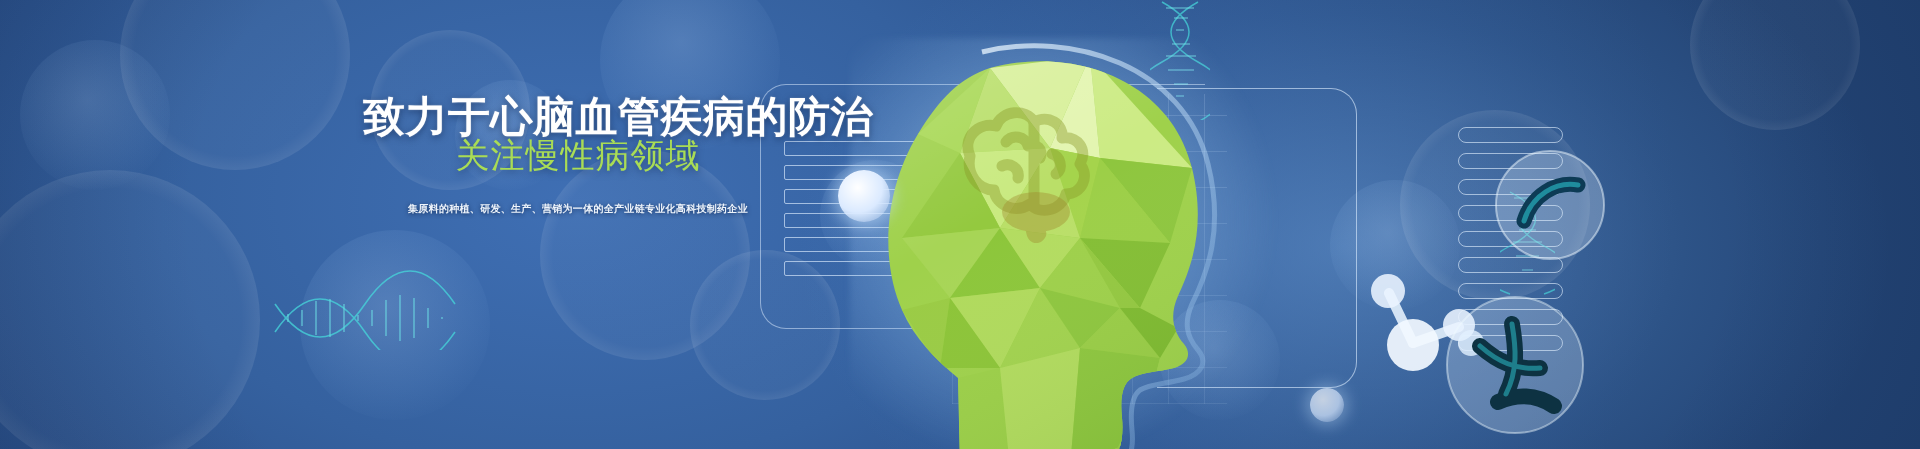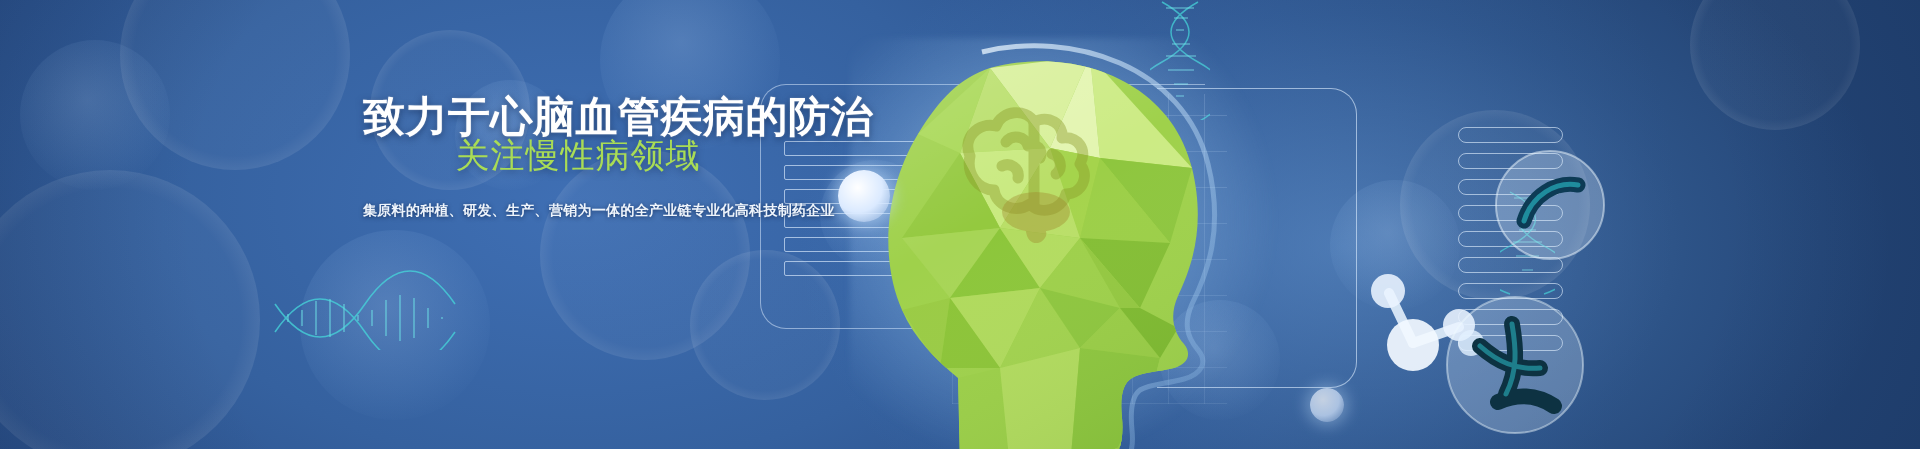--- a/index.html
+++ b/index.html
@@ -50,21 +50,21 @@
   }
   .headline .accent{ color:#ffffff; }
   .subline{
     font-size:34px; line-height:1.0; font-weight:normal;
     letter-spacing:1px; white-space:nowrap;
     color:#a9dc55;
     text-shadow:0 2px 7px rgba(10,30,70,.50);
   }
   .caption{
     margin-top:30px;
-    font-size:14px; letter-spacing:.3px; white-space:nowrap;
+    font-size:10px; letter-spacing:.3px; white-space:nowrap;
     color:#eef4fb; font-weight:bold;
     text-shadow:0 1px 4px rgba(10,30,70,.7);
   }
   
   .hud{ position:absolute; z-index:20; pointer-events:none; }
   .hud-left{
     left:760px; top:84px; width:305px; height:245px;
     border:1.4px solid rgba(215,232,252,.55);
     border-right:none;
     border-radius:26px 0 0 26px;

